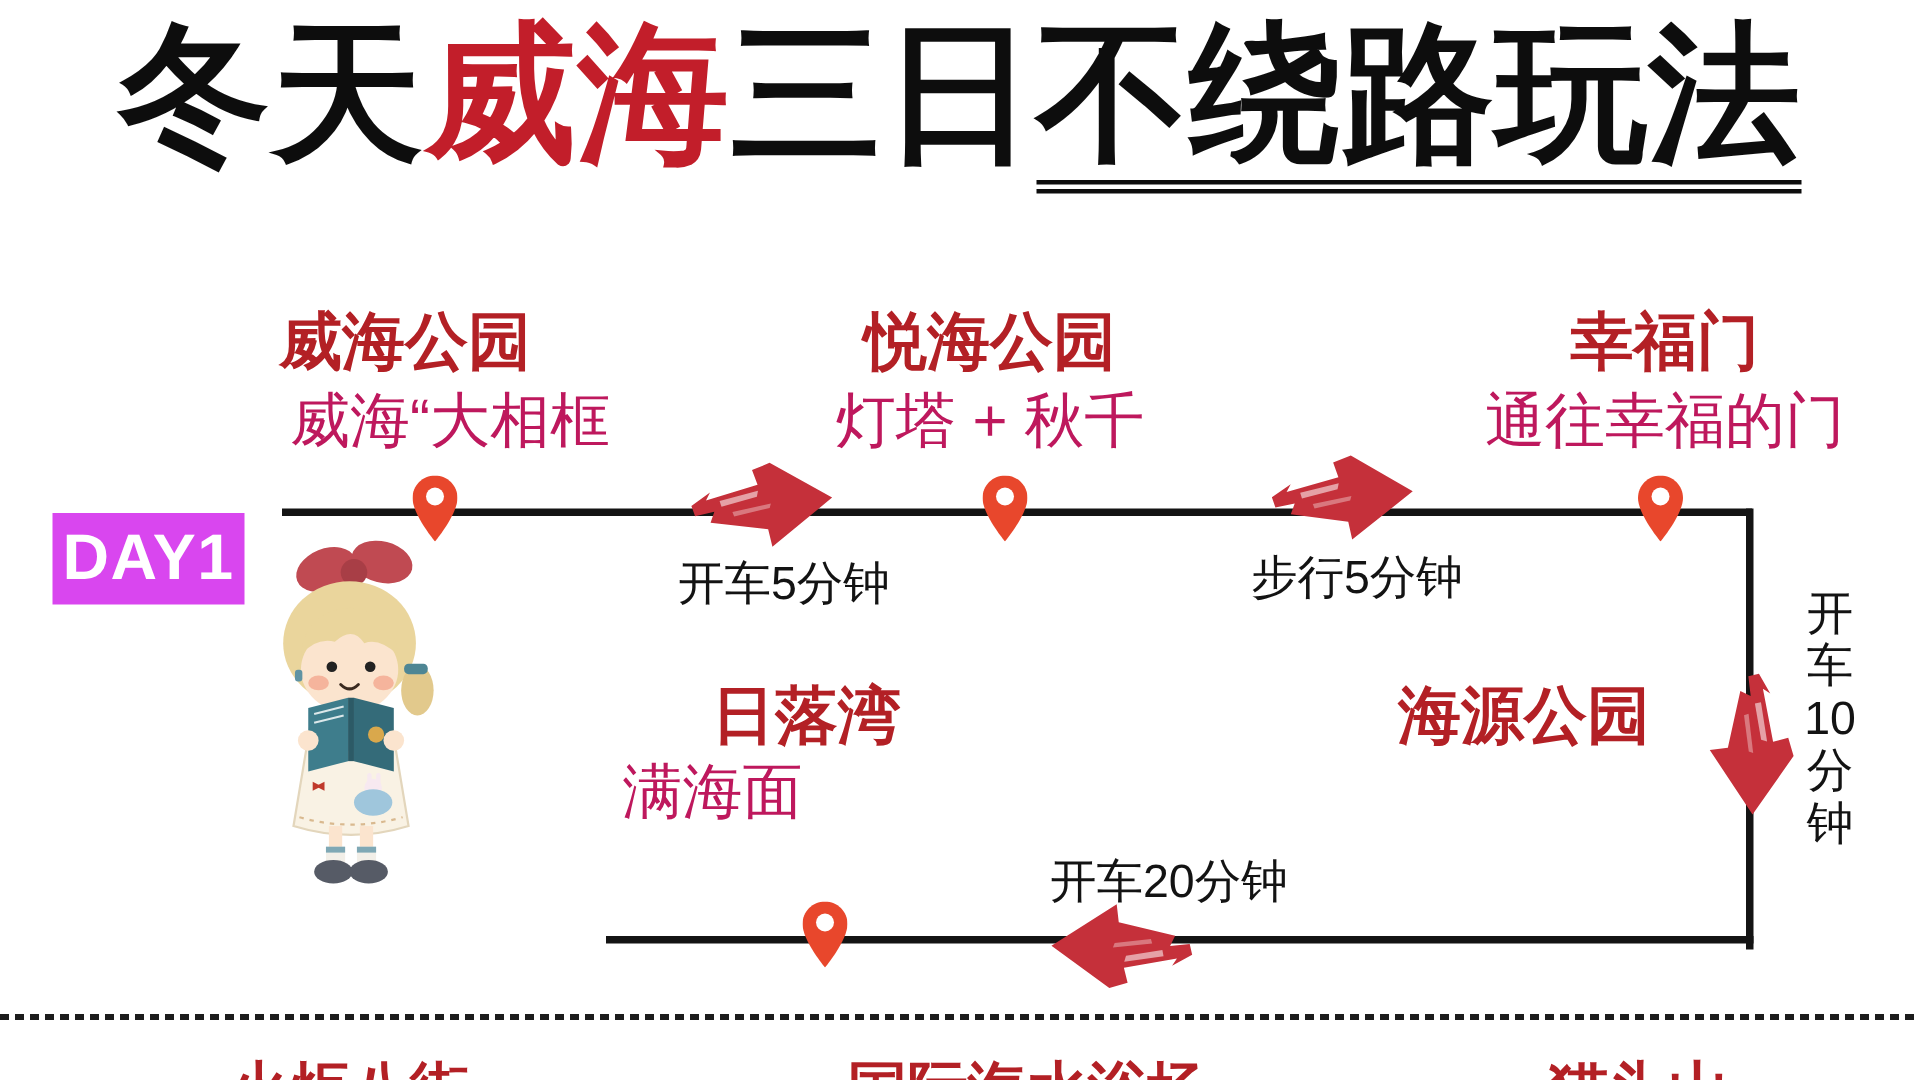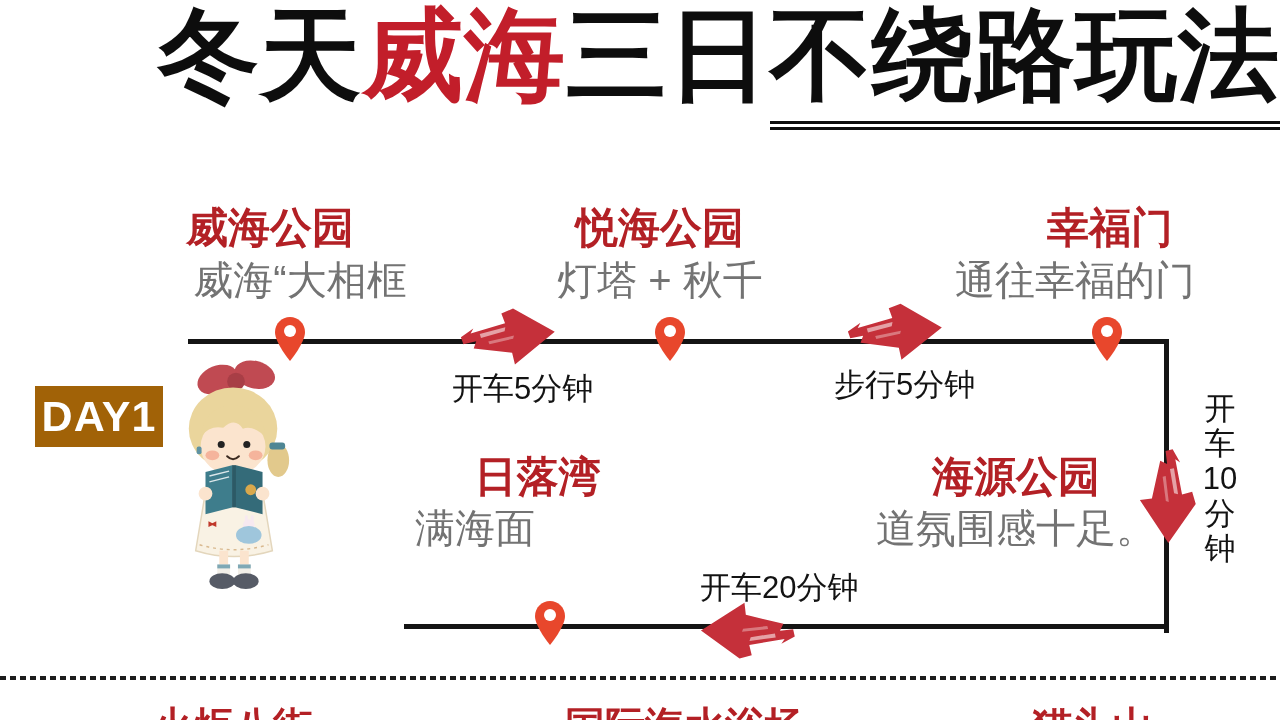--- a/index.html
+++ b/index.html
@@ -2,23 +2,23 @@
 <html><head>
 <meta charset="utf-8">
 <style>
   html,body{margin:0;padding:0;}
   body{
     width:1280px;height:720px;position:relative;overflow:hidden;
     background:#ffffff;font-family:"Liberation Sans",sans-serif;
   }
   
   #title{
-    position:absolute;left:0;top:4px;width:1280px;text-align:right;
+    position:absolute;left:0;top:4px;width:1280px;text-align:center;
     font-size:101px;font-weight:900;color:#0d0d0d;letter-spacing:1px;
-    line-height:1.18;white-space:nowrap;font-family:Liberation Mono, monospace;
+    line-height:1.18;white-space:nowrap;
   }
   .title-red{color:#C21E2A;}
   .title-underline{border-bottom:9px double #0d0d0d;padding-bottom:1px;}
   
   .line{position:absolute;background:#141414;}
   #line-top{left:188px;top:339px;width:980px;height:5px;}
   #line-right{left:1164px;top:339px;width:5px;height:294px;}
   #line-bottom{left:404px;top:624px;width:765px;height:5px;}
   
   .pin{position:absolute;width:30px;height:44px;}
@@ -27,43 +27,43 @@
   #pin-3{left:1092px;top:317px;}
   #pin-4{left:535px;top:601px;}
   
   .arrow{position:absolute;width:100px;height:60px;}
   #arrow-1{left:458px;top:307px;transform:rotate(-4deg);}
   #arrow-2{left:845px;top:302px;transform:rotate(-3deg);}
   #arrow-3{left:1118px;top:466px;transform:rotate(92deg);}
   #arrow-4{left:698px;top:601px;transform:rotate(183deg);}
   
   .stop-name{position:absolute;font-size:42px;font-weight:700;color:#B32025;text-align:center;white-space:nowrap;}
-  .stop-desc{position:absolute;font-size:40px;color:#737373;white-space:nowrap;}
+  .stop-desc{position:absolute;font-size:40px;color:#be185d;white-space:nowrap;}
   #stop1-name{left:120px;top:200px;width:300px;}
   #stop1-desc{left:145px;top:253px;width:310px;text-align:center;}
   #stop2-name{left:510px;top:200px;width:300px;}
   #stop2-desc{left:510px;top:253px;width:300px;text-align:center;}
   #stop3-name{left:960px;top:200px;width:300px;}
-  #stop3-desc{left:955px;top:253px;width:310px;text-align:left;}
+  #stop3-desc{left:955px;top:253px;width:310px;text-align:center;}
   #stop4-name{left:876px;top:449px;width:280px;}
   #stop4-desc{left:876px;top:505px;width:300px;line-height:47px;text-align:left;}
   #stop5-name{left:415px;top:449px;width:245px;}
   #stop5-desc{left:415px;top:505px;width:290px;line-height:47px;text-align:left;}
   
   .transit{position:absolute;font-size:31px;color:#131313;white-space:nowrap;}
   #transit-1{left:452px;top:368px;}
   #transit-2{left:822px;top:364px;margin-left:12px;}
   #transit-3{left:1196px;top:391px;width:48px;text-align:center;white-space:normal;}
   #transit-3 .vchar{display:block;line-height:35px;}
   #transit-4{left:700px;top:567px;}
   
   #day-badge{
     position:absolute;left:35px;top:342px;width:128px;height:61px;
-    background:#a16207;color:#ffffff;font-size:43px;font-weight:700;
-    display:flex;align-items:center;justify-content:center;letter-spacing:1px;margin-top:44px;
+    background:#d946ef;color:#ffffff;font-size:43px;font-weight:700;
+    display:flex;align-items:center;justify-content:center;letter-spacing:1px;
   }
   
   #girl{position:absolute;left:176px;top:356px;width:118px;height:236px;}
   
   #separator{
     position:absolute;left:0;top:676px;width:1280px;height:4px;
     background:repeating-linear-gradient(90deg,#1c1c1c 0 6px,transparent 6px 10px);
   }
   .preview{position:absolute;top:699px;font-size:40px;font-weight:700;color:#B32025;text-align:center;white-space:nowrap;}
   #preview-1{left:133px;width:200px;}
@@ -139,21 +139,20 @@
 <div class="stop-desc" id="stop1-desc">威海“大相框</div>
 
 <div class="stop-name" id="stop2-name">悦海公园</div>
 <div class="stop-desc" id="stop2-desc">灯塔 + 秋千</div>
 
 <div class="stop-name" id="stop3-name">幸福门</div>
 <div class="stop-desc" id="stop3-desc">通往幸福的门</div>
 
 <div class="stop-name" id="stop4-name">海源公园</div>
 <div class="stop-desc" id="stop4-desc">
-  <div>道氛围感十足。</div>
 </div>
 
 <div class="stop-name" id="stop5-name">日落湾</div>
 <div class="stop-desc" id="stop5-desc">
   <div>满海面</div>
 </div>
 
 <div class="transit" id="transit-1">开车5分钟</div>
 <div class="transit" id="transit-2">步行5分钟</div>
 <div class="transit" id="transit-3">

